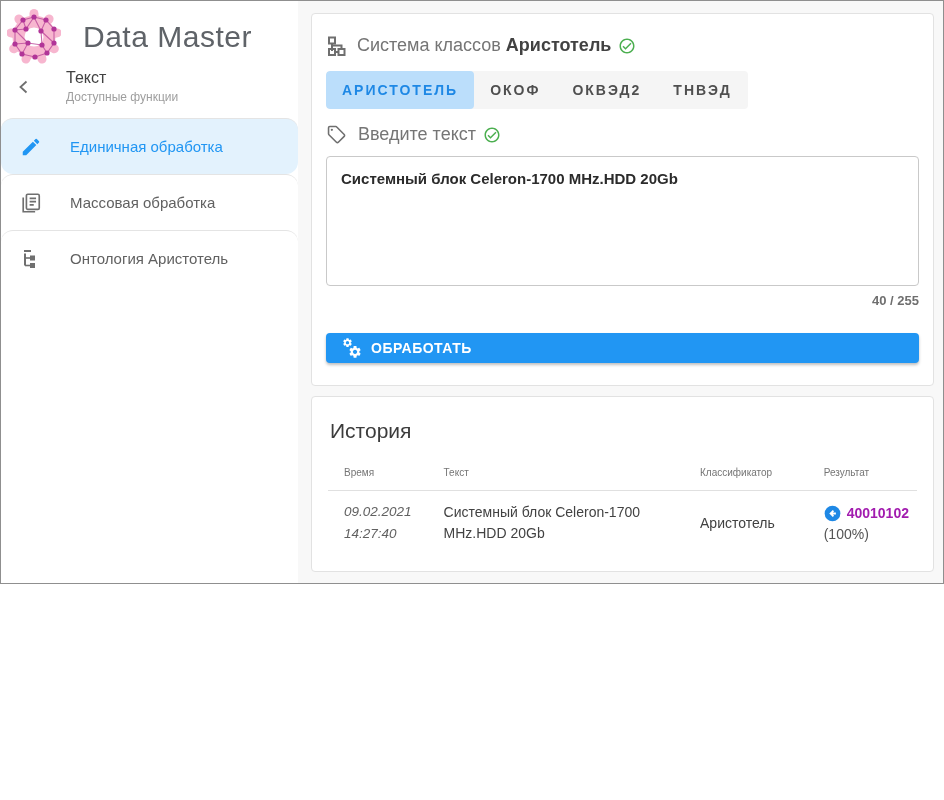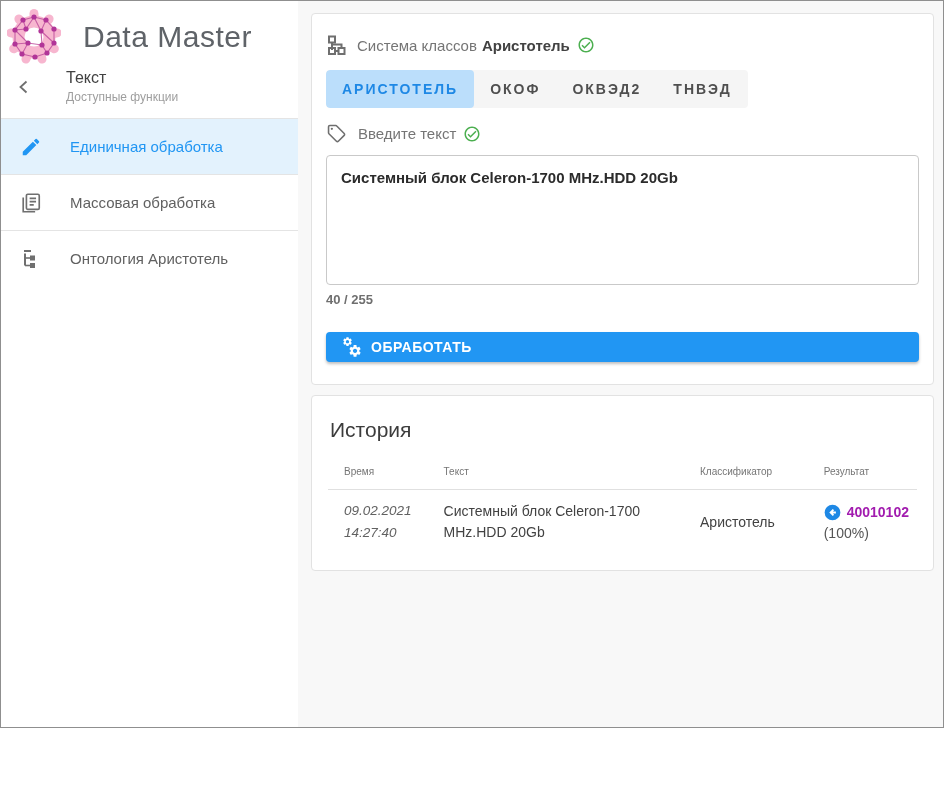--- a/index.html
+++ b/index.html
@@ -1,65 +1,65 @@
 <!DOCTYPE html>
 <html><head>
 <meta charset="utf-8">
 <style>
   * { margin:0; padding:0; box-sizing:border-box; }
   html,body { width:944px; height:800px; }
   body { font-family:"Liberation Sans", sans-serif; background:#fff; }
   .app {
-    width:944px; height:728px; border:1px solid #8f8f8f;
+    width:944px; height:584px; border:1px solid #8f8f8f;
     display:flex; overflow:hidden; background:#f8f8f8;
   }
 
   
   .sidebar { width:297px; min-width:297px; background:#fff; height:100%; }
   .logo-row { display:flex; align-items:center; padding:8px 10px 2px 6px; }
   .logo-row svg { flex:0 0 auto; }
   .app-title { font-size:30px; color:#5f6368; margin-left:22px; letter-spacing:.5px; }
   .menu-head { position:relative; padding:2px 10px 14px 65px; }
   .menu-chevron { position:absolute; left:16px; top:12px; cursor:pointer; }
   .menu-title { font-size:16px; color:#424242; }
   .menu-subtitle { font-size:12px; color:#9e9e9e; margin-top:3px; }
   .nav-item {
     height:56px; display:flex; align-items:center; padding-left:18px;
-    border-top:1px solid #e4e4e4; cursor:pointer; color:#616161; font-size:15px;
+    border-top:1px solid #e4e4e4; cursor:pointer; color:#616161; font-size:15px;border-radius:12px;
   }
   .nav-item .nav-icon { width:24px; display:flex; justify-content:center; }
   .nav-item .nav-label { margin-left:27px; }
   .nav-item.active { background:#e3f2fd; color:#2196f3; }
 
   
   .main { flex:1; padding:12px 9px 0 13px; overflow:hidden; }
   .card {
     background:#fff; border:1px solid #e2e2e2; border-radius:4px;
   }
   .card.process { padding:21px 14px 10px 14px; }
-  .icon-line { display:flex; align-items:center; font-size:15px; color:#757575; }
+  .icon-line { display:flex; align-items:center; font-size:18px; color:#757575; }
   .icon-line .line-icon { margin-right:11px; display:flex; }
   .icon-line b { color:#424242; margin-left:5px; font-weight:bold; }
   .icon-line .check { margin-left:7px; display:flex; }
 
   .tabs { display:inline-flex; background:#f5f5f5; border-radius:4px; margin-top:15px; overflow:hidden; }
   .tab {
     padding:11px 16px; font-size:14px; letter-spacing:2px; color:#4f4f4f;
     cursor:pointer; white-space:nowrap; font-weight:bold;
   }
   .tab.active { background:#bbdefb; color:#1e88e5; border-radius:4px; }
 
   .input-label-row { margin-top:15px; }
 
   .text-area {
     display:block; width:100%; height:130px; margin-top:11px; resize:none;
     border:1px solid #c9c9c9; border-radius:4px; padding:13px 14px;
     font-family:"Liberation Sans", sans-serif; font-size:15px; font-weight:bold; color:#2b2b2b;
   }
-  .counter { text-align:left; font-size:13px; color:#6f6f6f; margin-top:7px; font-weight:bold; }
+  .counter { text-align:right; font-size:13px; color:#6f6f6f; margin-top:7px; font-weight:bold; }
 
   .btn-row { display:flex; justify-content:center; gap:10px; margin:25px 0 12px 0;flex-direction:column; }
   .btn {
     display:flex; align-items:center; gap:9px; border:none; cursor:pointer;
     color:#fff; font-family:"Liberation Sans", sans-serif; font-size:14px; font-weight:bold;
     letter-spacing:.5px; padding:0 16px; height:30px; border-radius:4px;
     box-shadow:0 2px 3px rgba(0,0,0,.25);
   }
   .btn-process { background:#2196f3; }
   .btn-example { background:#e91e63; }

